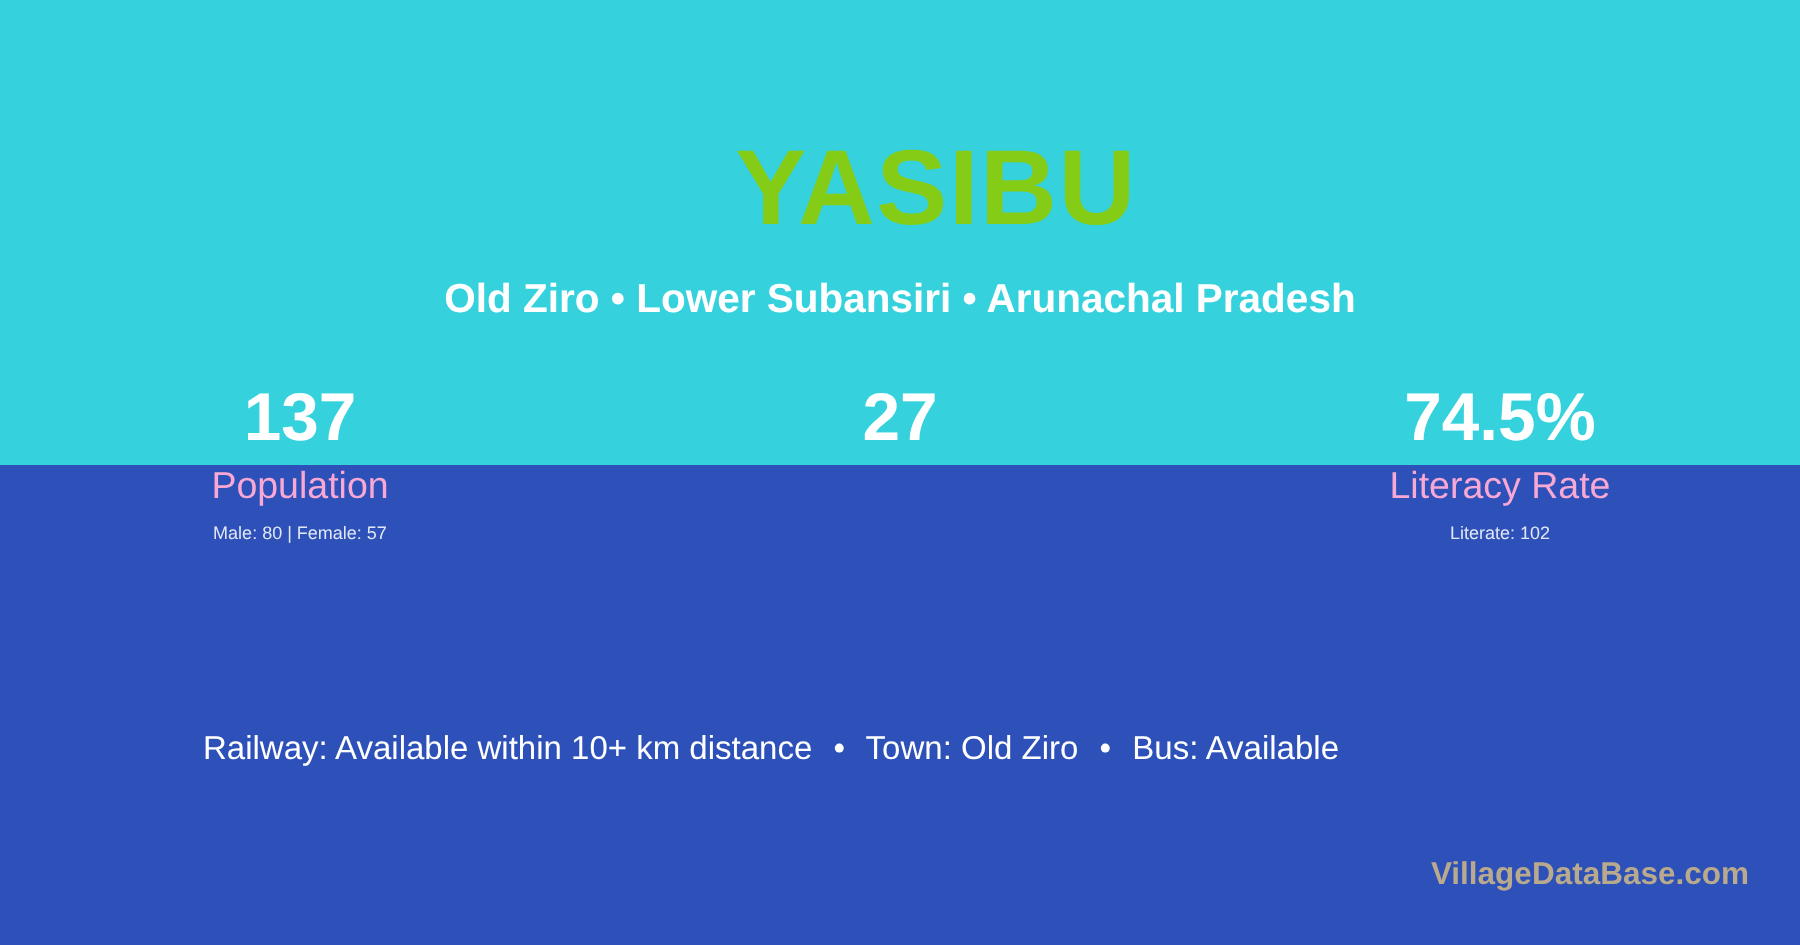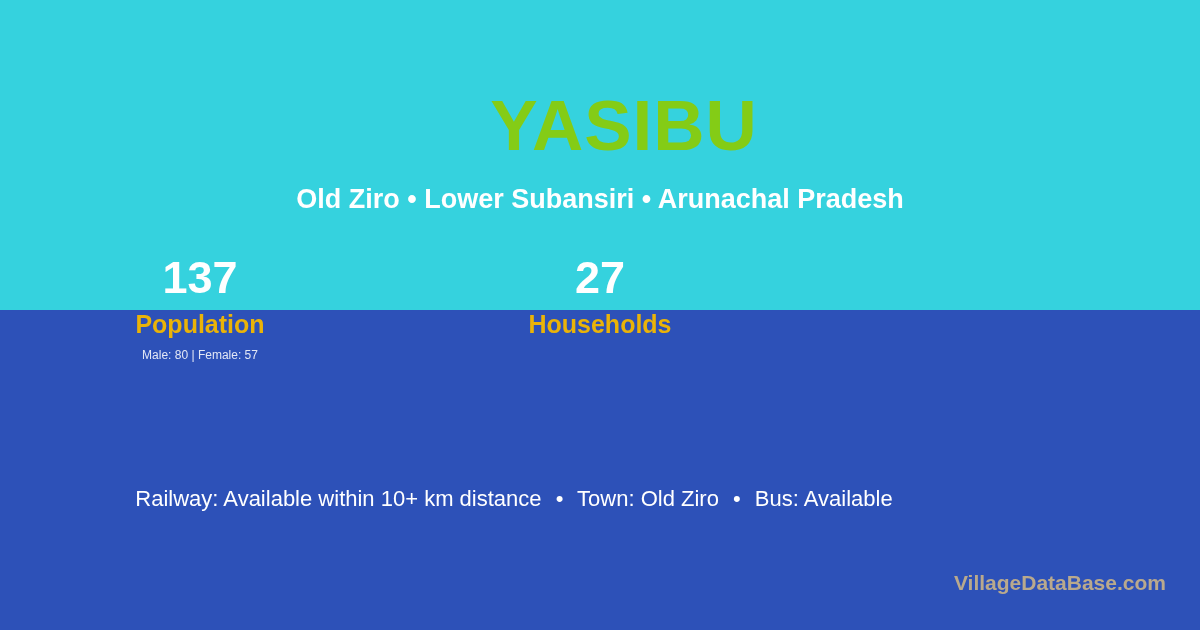--- a/index.html
+++ b/index.html
@@ -65,22 +65,22 @@
   }
   .stat-value {
     font-size: 45px;
     line-height: 60px;
     font-weight: bold;
     color: #ffffff;
   }
   .stat-label {
     font-size: 25px;
     line-height: 32px;
-    color: #eab308;
-    font-weight: bold;
+    color: #f9a8d4;
+    font-weight: normal;
   }
   .stat-sub {
     font-size: 12px;
     line-height: 22px;
     color: #e2e7f5;
     font-weight: normal;
     margin-top: 4px;
   }
   .facilities {
     position: absolute;
@@ -120,24 +120,28 @@
   <div class="stats">
 
     <div class="stat">
       <div class="stat-value">137</div>
       <div class="stat-label">Population</div>
       <div class="stat-sub">Male: 80 | Female: 57</div>
     </div>
 
     <div class="stat">
       <div class="stat-value">27</div>
-      <div class="stat-label">Households</div>
       <div class="stat-sub"></div>
     </div>
 
+    <div class="stat">
+      <div class="stat-value">74.5%</div>
+      <div class="stat-label">Literacy Rate</div>
+      <div class="stat-sub">Literate: 102</div>
+    </div>
 
   </div>
 
   <div class="facilities">
     <span>Railway: Available within 10+ km distance</span>
     <span class="facility-sep">•</span>
     <span>Town: Old Ziro</span>
     <span class="facility-sep">•</span>
     <span>Bus: Available</span>
   </div>

